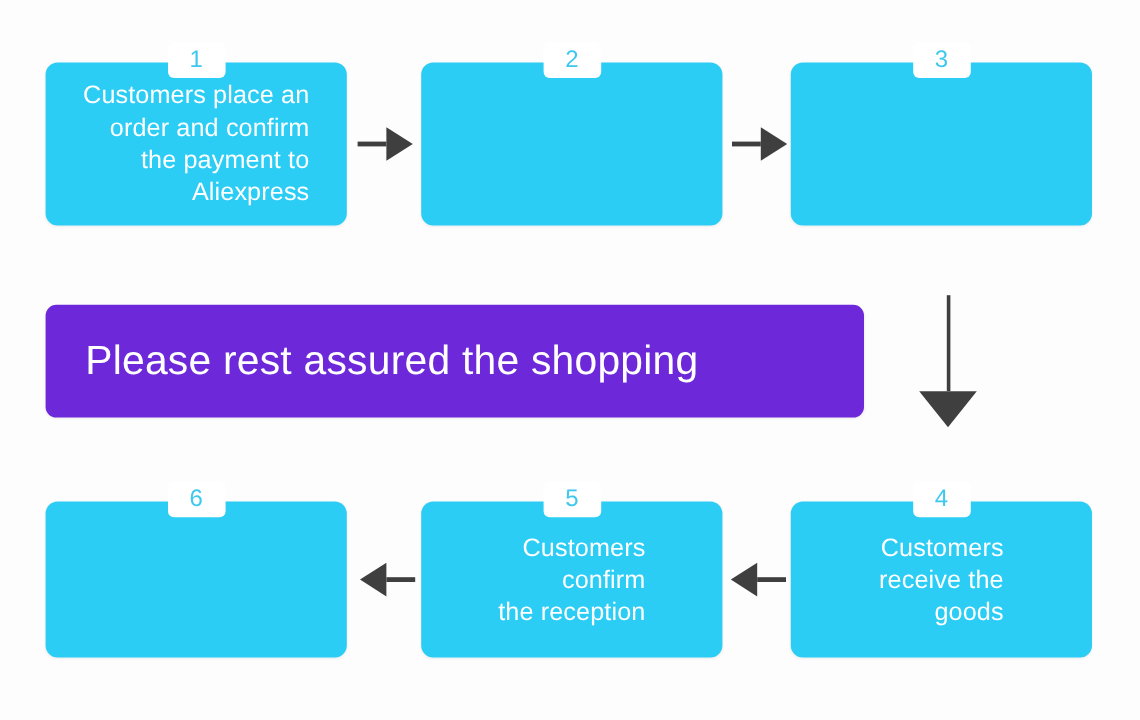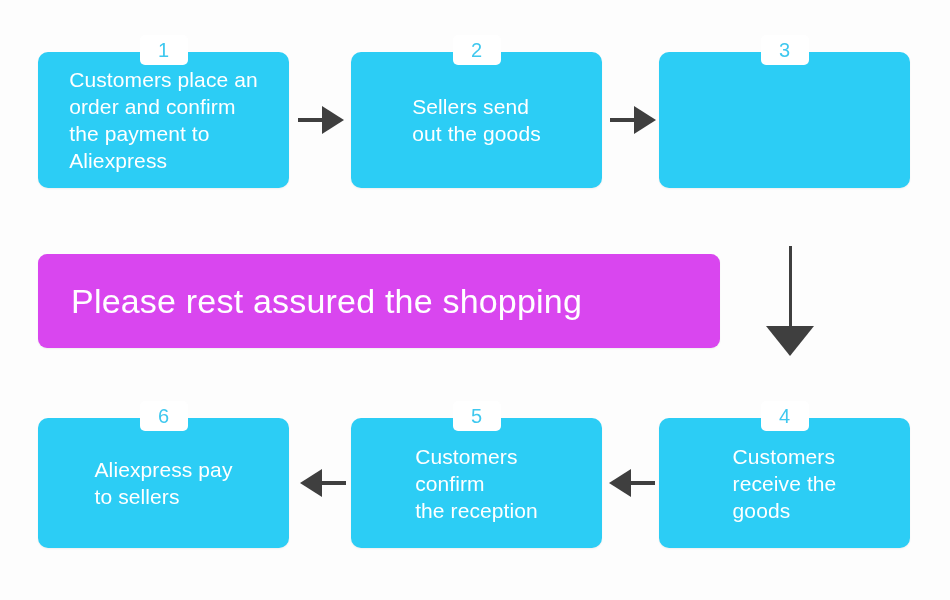--- a/index.html
+++ b/index.html
@@ -29,21 +29,21 @@
     box-sizing: border-box;
     display: flex;
     align-items: center;
     justify-content: center;
     box-shadow: 0 1px 2px rgba(0,0,0,0.06);
   }
   .step-label {
     color: #ffffff;
     font-size: 21px;
     line-height: 27px;
-    text-align: left;
+    text-align: right;
     padding: 0 10px;
     white-space: pre-line;
     font-weight: 400;
     letter-spacing: 0.1px;
   }
   .step-badge {
     position: absolute;
     top: -17px;
     left: 50%;
     transform: translateX(-50%);
@@ -58,21 +58,21 @@
     font-weight: 400;
   }
 
   
   .banner {
     position: absolute;
     left: 38px;
     top: 254px;
     width: 682px;
     height: 94px;
-    background: #d946ef;
+    background: #6d28d9;
     border-radius: 9px;
     display: flex;
     align-items: center;
     box-shadow: 0 1px 2px rgba(0,0,0,0.06);
   }
   .banner-text {
     color: #ffffff;
     font-size: 34px;
     line-height: 40px;
     padding-left: 33px;
@@ -142,22 +142,20 @@
 Aliexpress</div>
   </div>
 
   <div class="arrow-h dir-right" style="left:298px; top:100px; width:46px;">
     <div class="stem"></div>
     <div class="head"></div>
   </div>
 
   <div class="step-box" style="left:351px; top:52px; width:251px; height:136px;">
     <div class="step-badge">2</div>
-    <div class="step-label">Sellers send
-out the goods</div>
   </div>
 
   <div class="arrow-h dir-right" style="left:610px; top:100px; width:46px;">
     <div class="stem"></div>
     <div class="head"></div>
   </div>
 
   <div class="step-box" style="left:659px; top:52px; width:251px; height:136px;">
     <div class="step-badge">3</div>
   </div>
@@ -166,22 +164,20 @@
     <div class="banner-text">Please rest assured the shopping</div>
   </div>
 
   <div class="arrow-v" style="left:770px; top:246px; height:110px;">
     <div class="stem"></div>
     <div class="head"></div>
   </div>
 
   <div class="step-box" style="left:38px; top:418px; width:251px; height:130px;">
     <div class="step-badge">6</div>
-    <div class="step-label">Aliexpress pay
-to sellers</div>
   </div>
 
   <div class="arrow-h dir-left" style="left:300px; top:463px; width:46px;">
     <div class="head"></div>
     <div class="stem"></div>
   </div>
 
   <div class="step-box" style="left:351px; top:418px; width:251px; height:130px;">
     <div class="step-badge">5</div>
     <div class="step-label">Customers

